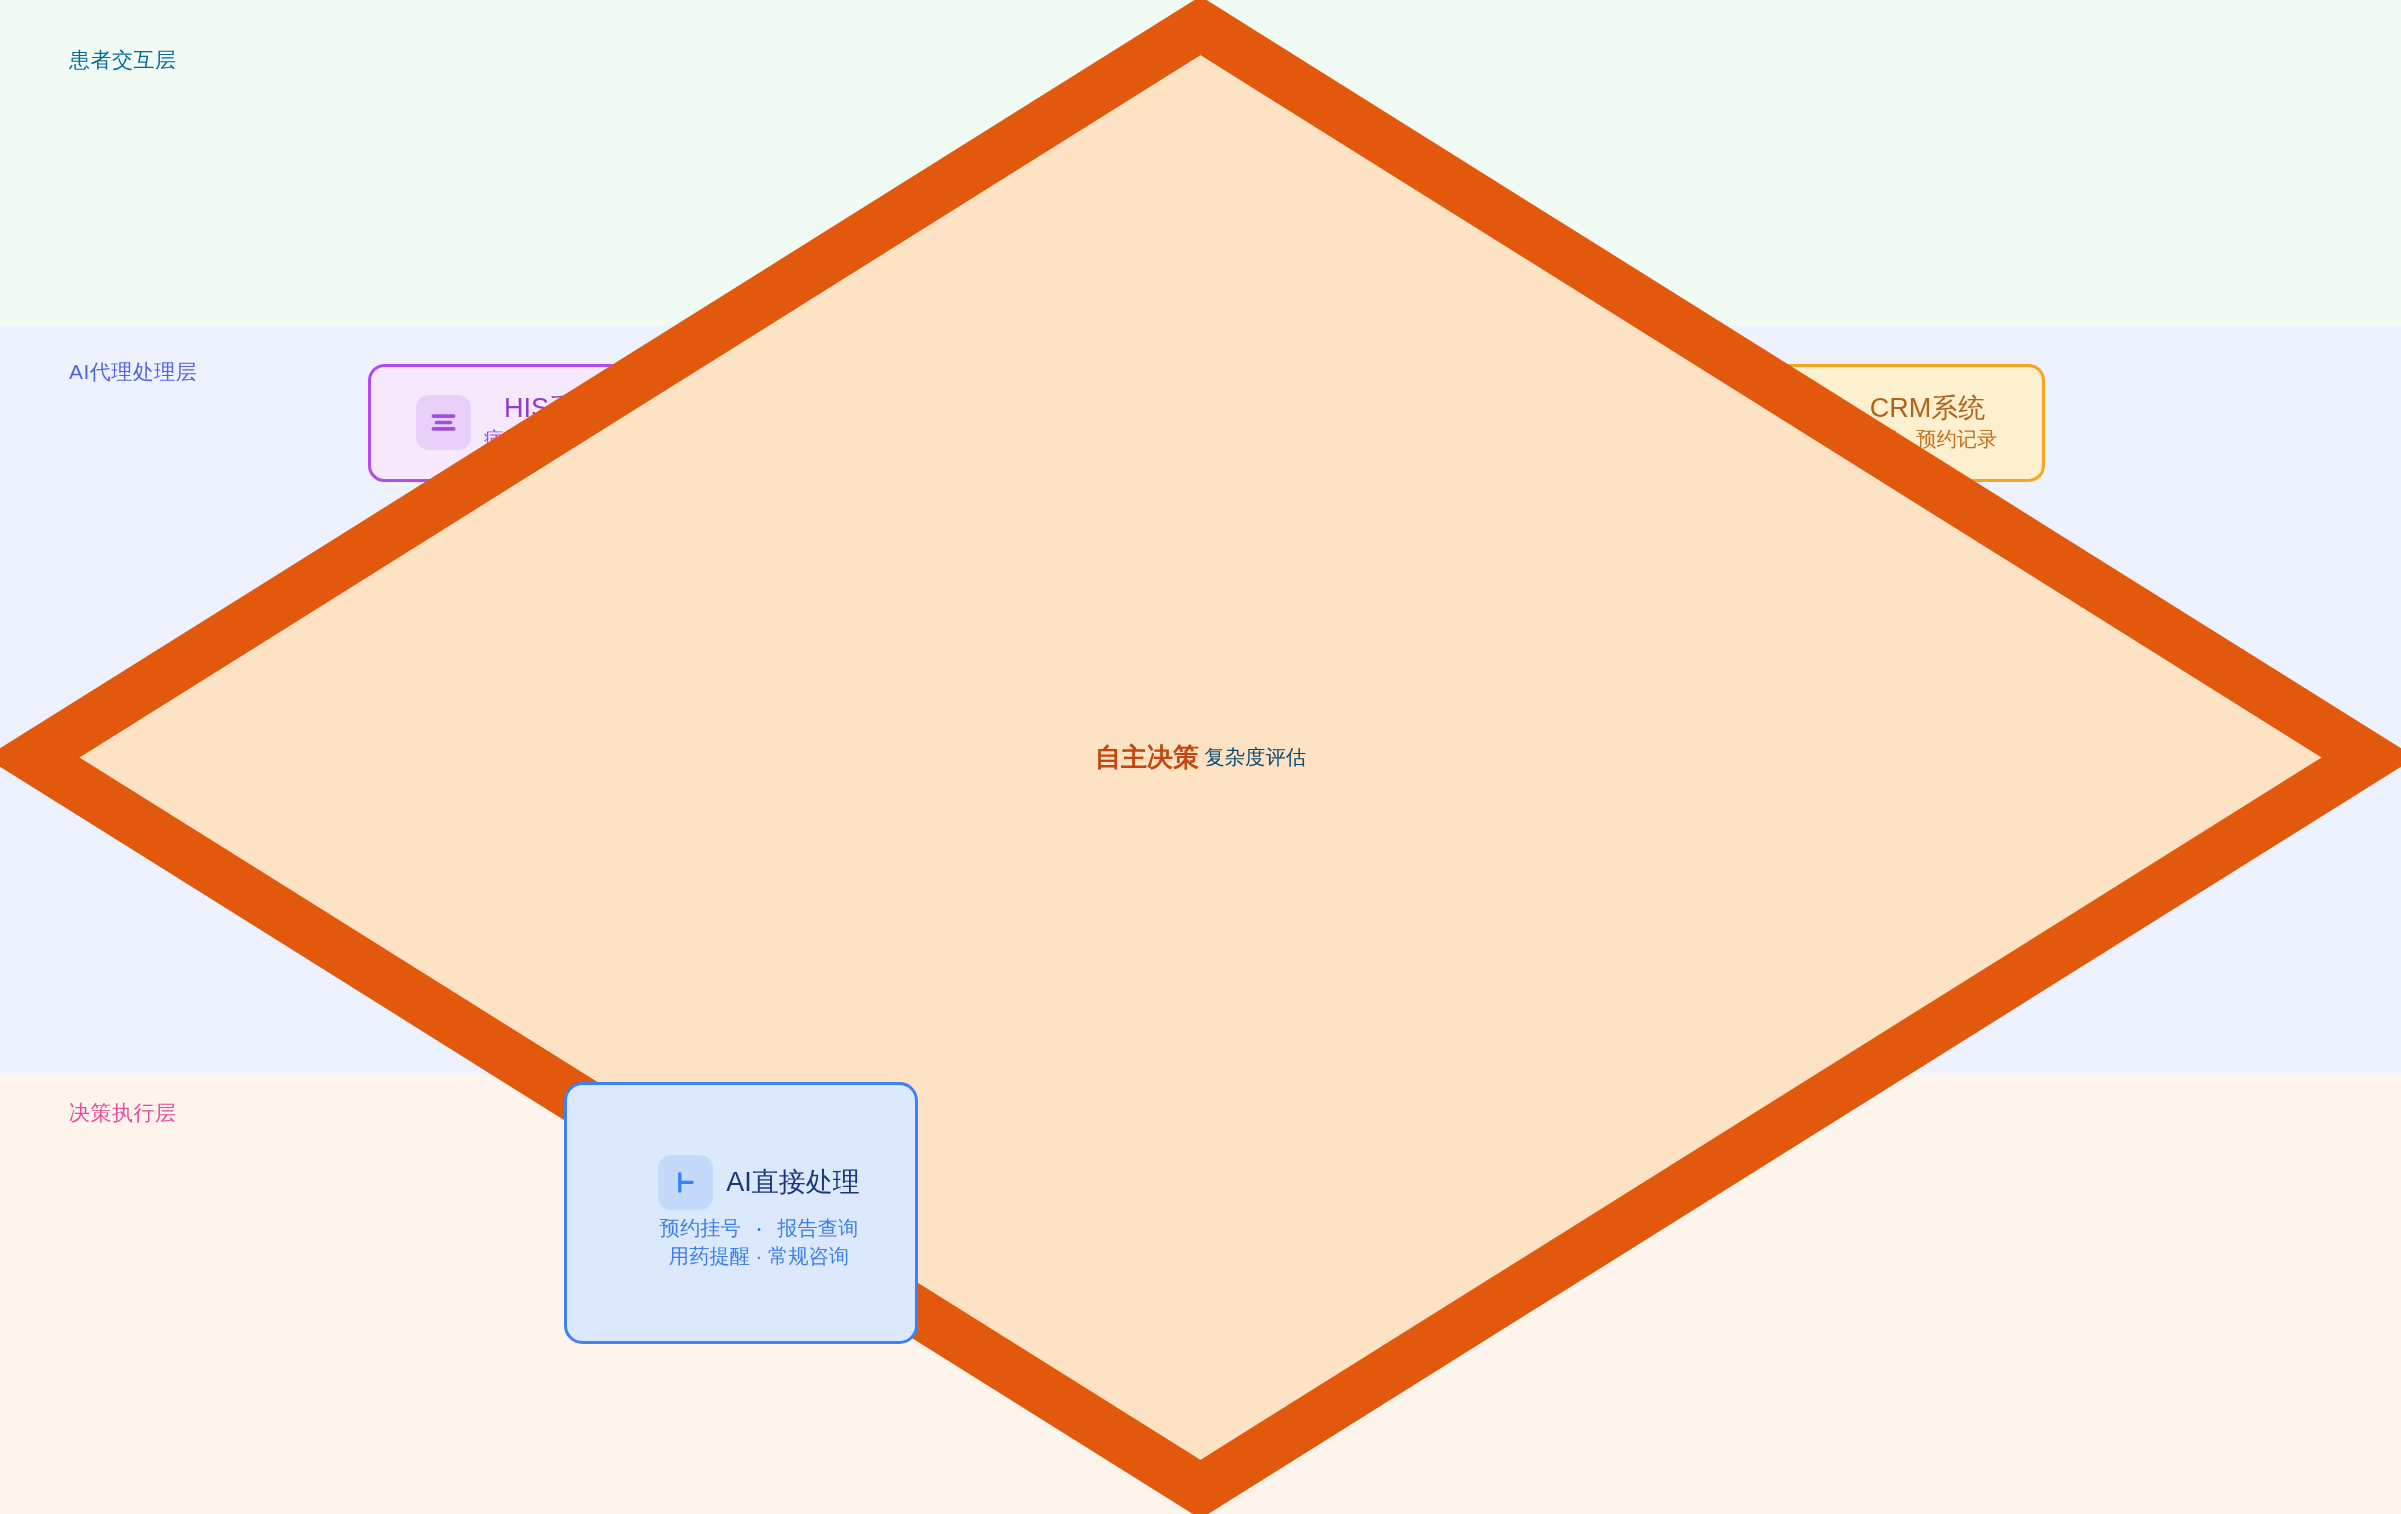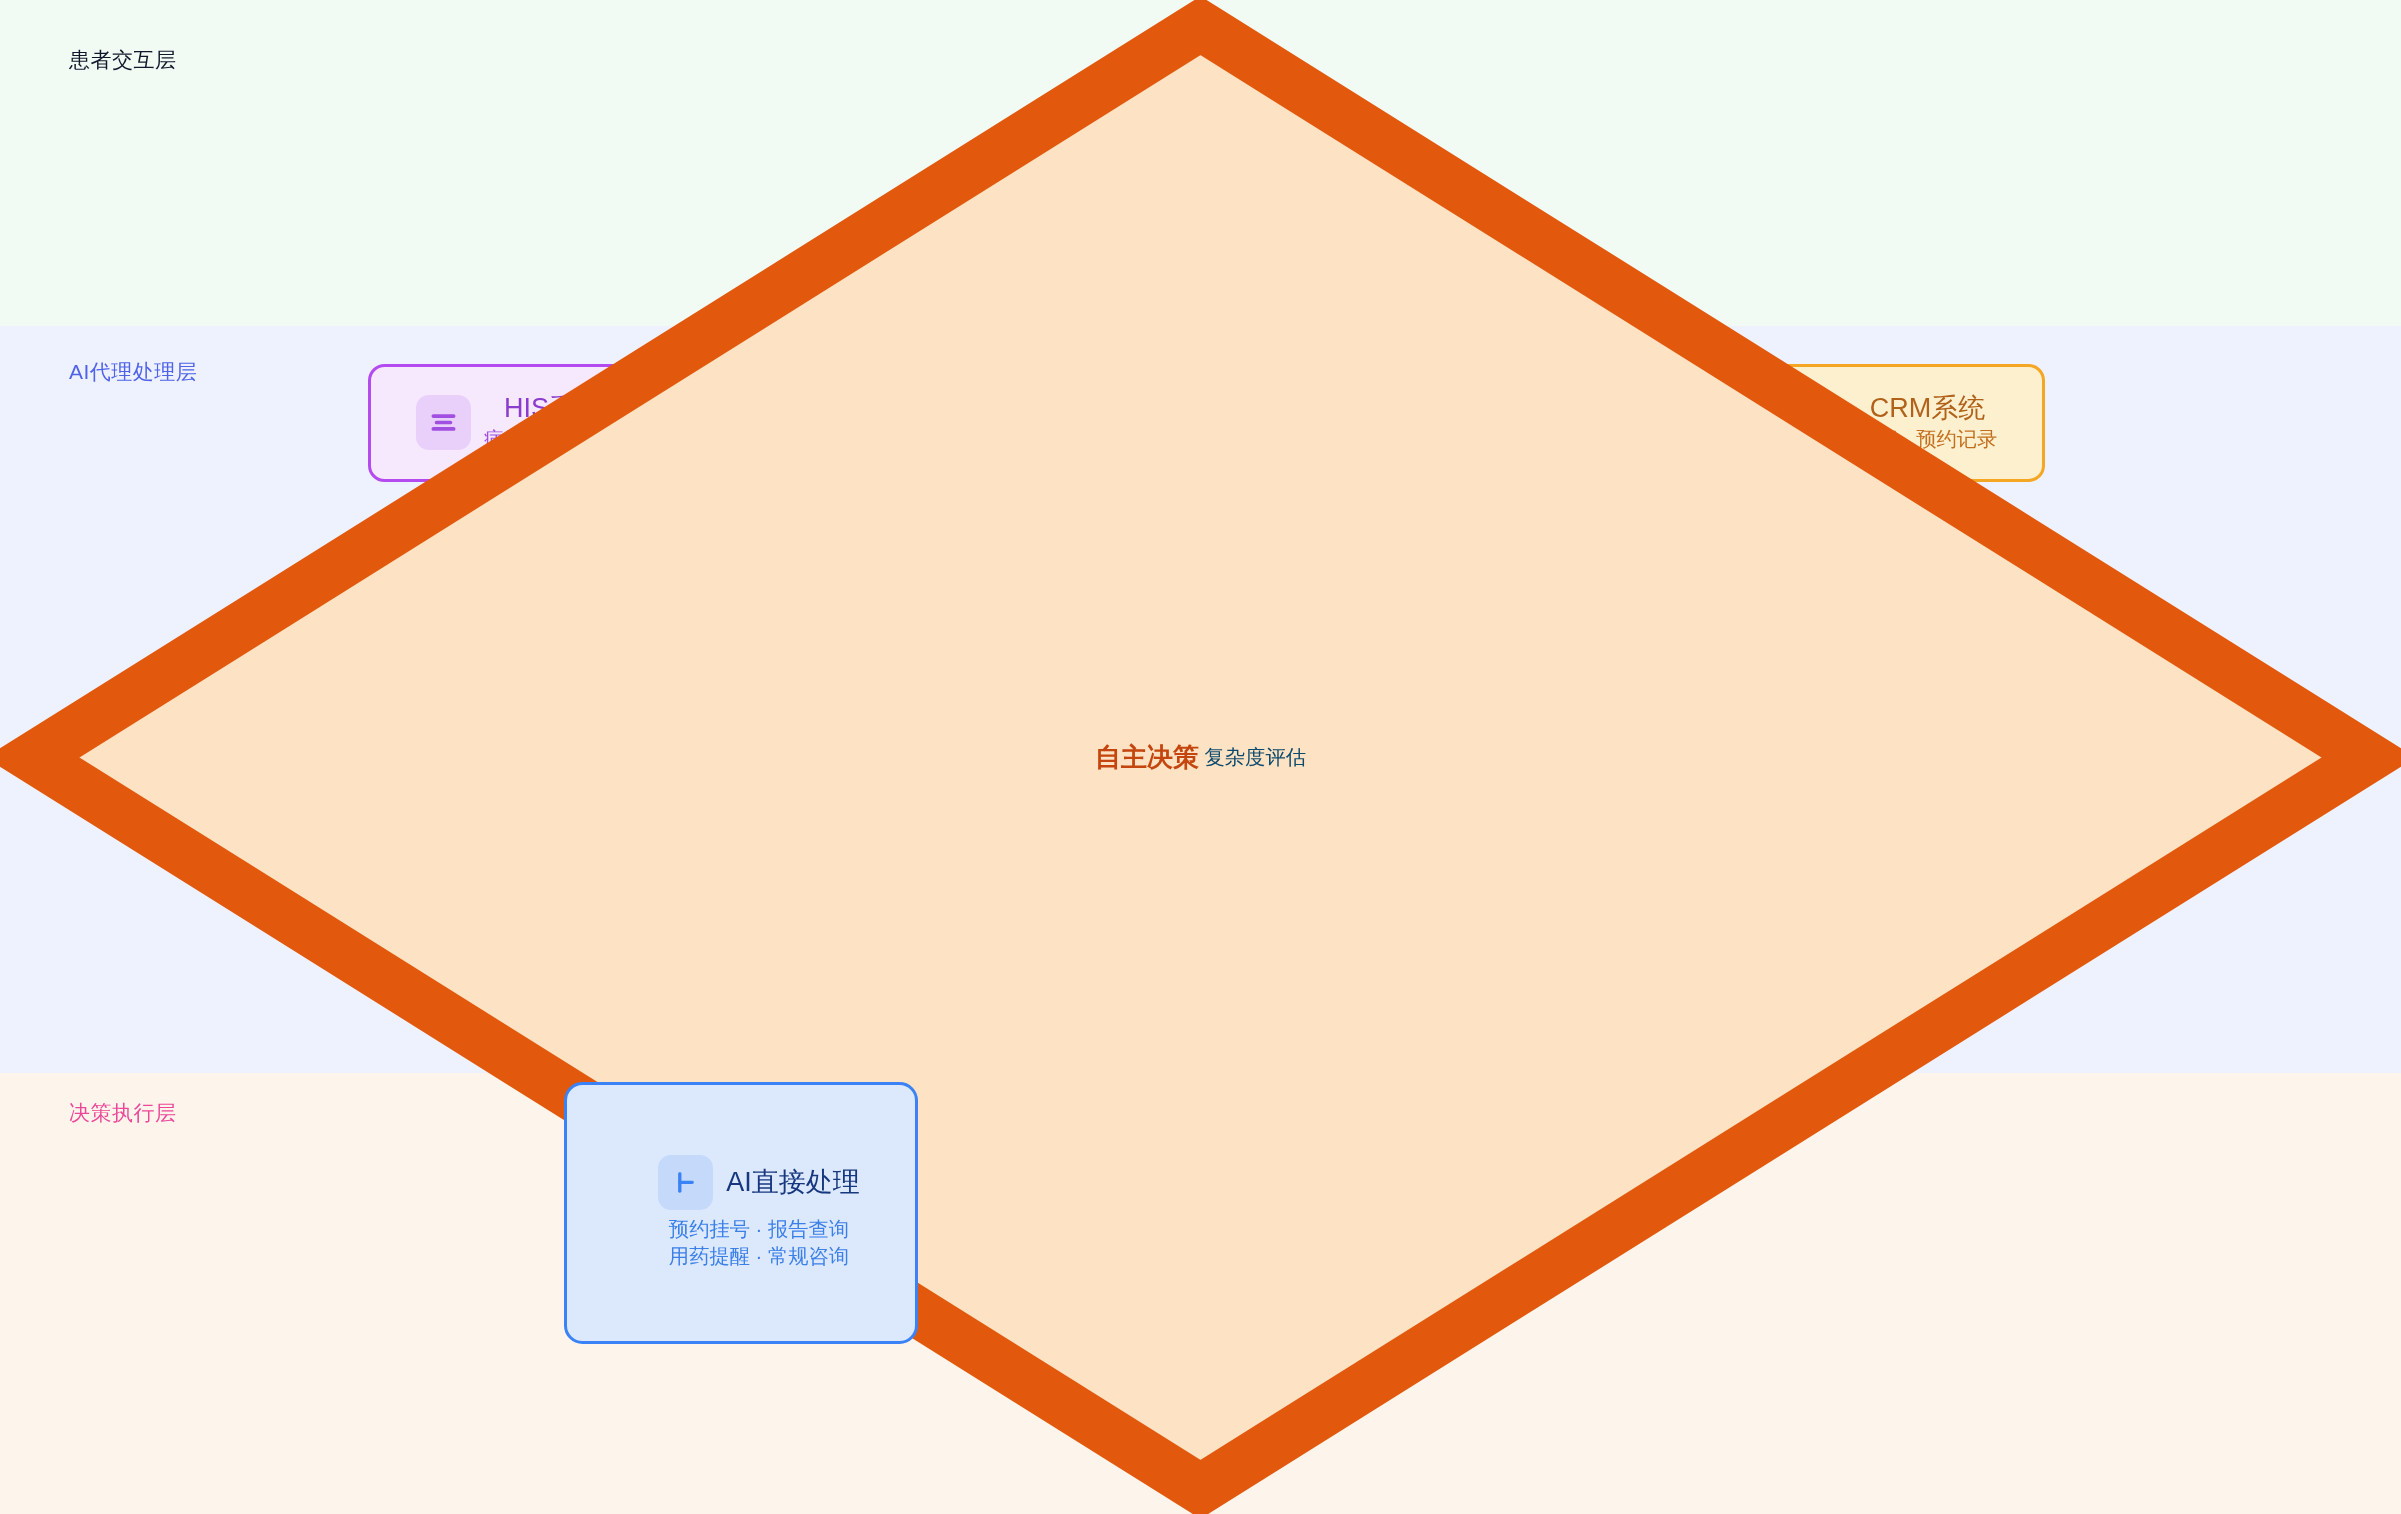--- a/index.html
+++ b/index.html
@@ -28,21 +28,21 @@
   .band-1 { top: 0px;    height: 326px;  background: #f2faf4; }
   .band-2 { top: 326px;  height: 747px;  background: #eef2fe; }
   .band-3 { top: 1073px; height: 441px;  background: #fdf5ec; }
 
   .band-label {
     position: absolute;
     font-size: 21px;
     letter-spacing: 0.5px;
     white-space: nowrap;
   }
-  .band-label-1 { left: 69px; top: 46px;   color: #0f172a; }
+  .band-label-1 { left: 69px; top: 46px;   color: #0369a1; }
   .band-label-2 { left: 69px; top: 358px;  color: #5063e8; }
   .band-label-3 { left: 69px; top: 1099px; color: #ec4899; }
 
   
   #edges {
     position: absolute;
     left: 0; top: 0;
     width: 2401px;
     height: 1515px;
     pointer-events: none;
@@ -349,18 +349,18 @@
       <span class="icon-badge">
         <svg width="35" height="35" viewBox="0 0 38 38">
           <rect x="11" y="8" width="3.6" height="22" rx="1.6" fill="#3b82f6"></rect>
           <rect x="11" y="17" width="17" height="3.6" rx="1.6" fill="#3b82f6"></rect>
         </svg>
       </span>
       <div class="stack">
         <div class="node-title">AI直接处理</div>
       </div>
     </div>
-    <div class="node-sub" style="margin-top:5.5px;">预约挂号 · 报告查询</div>
+    <div class="node-sub" style="margin-top:5.5px;font-family:Liberation Mono, monospace;">预约挂号 · 报告查询</div>
     <div class="node-sub">用药提醒 · 常规咨询</div>
   </div>
 
 </div>
 
 
 </body></html>

